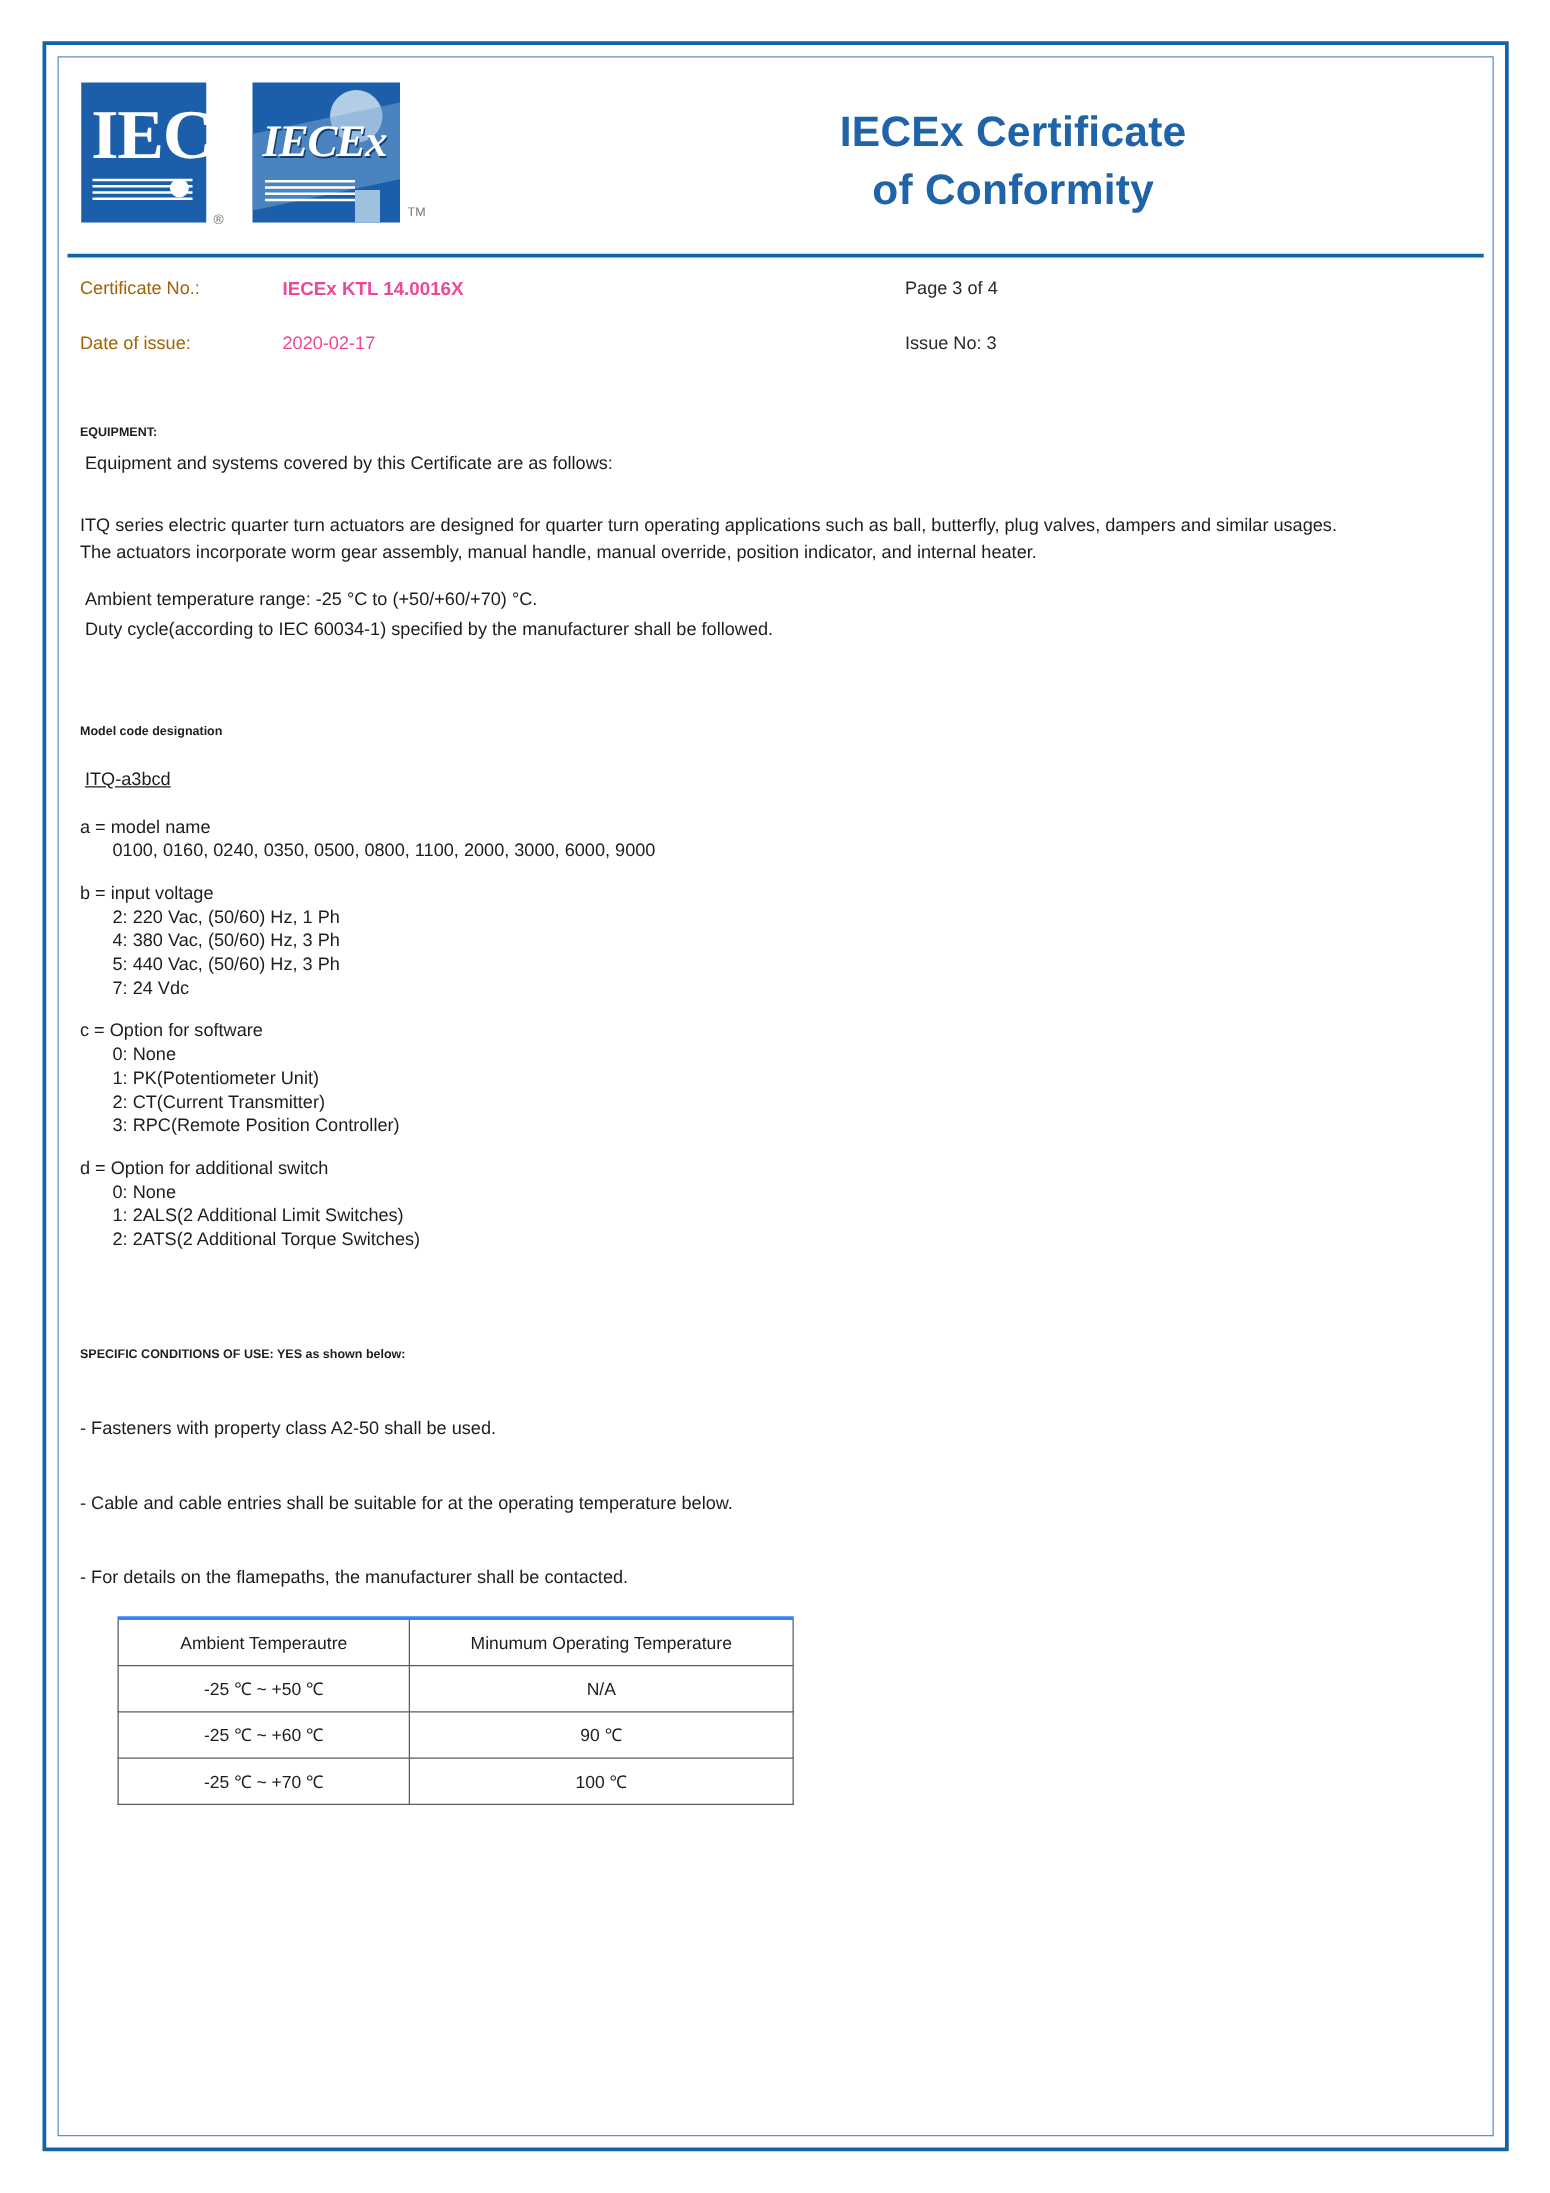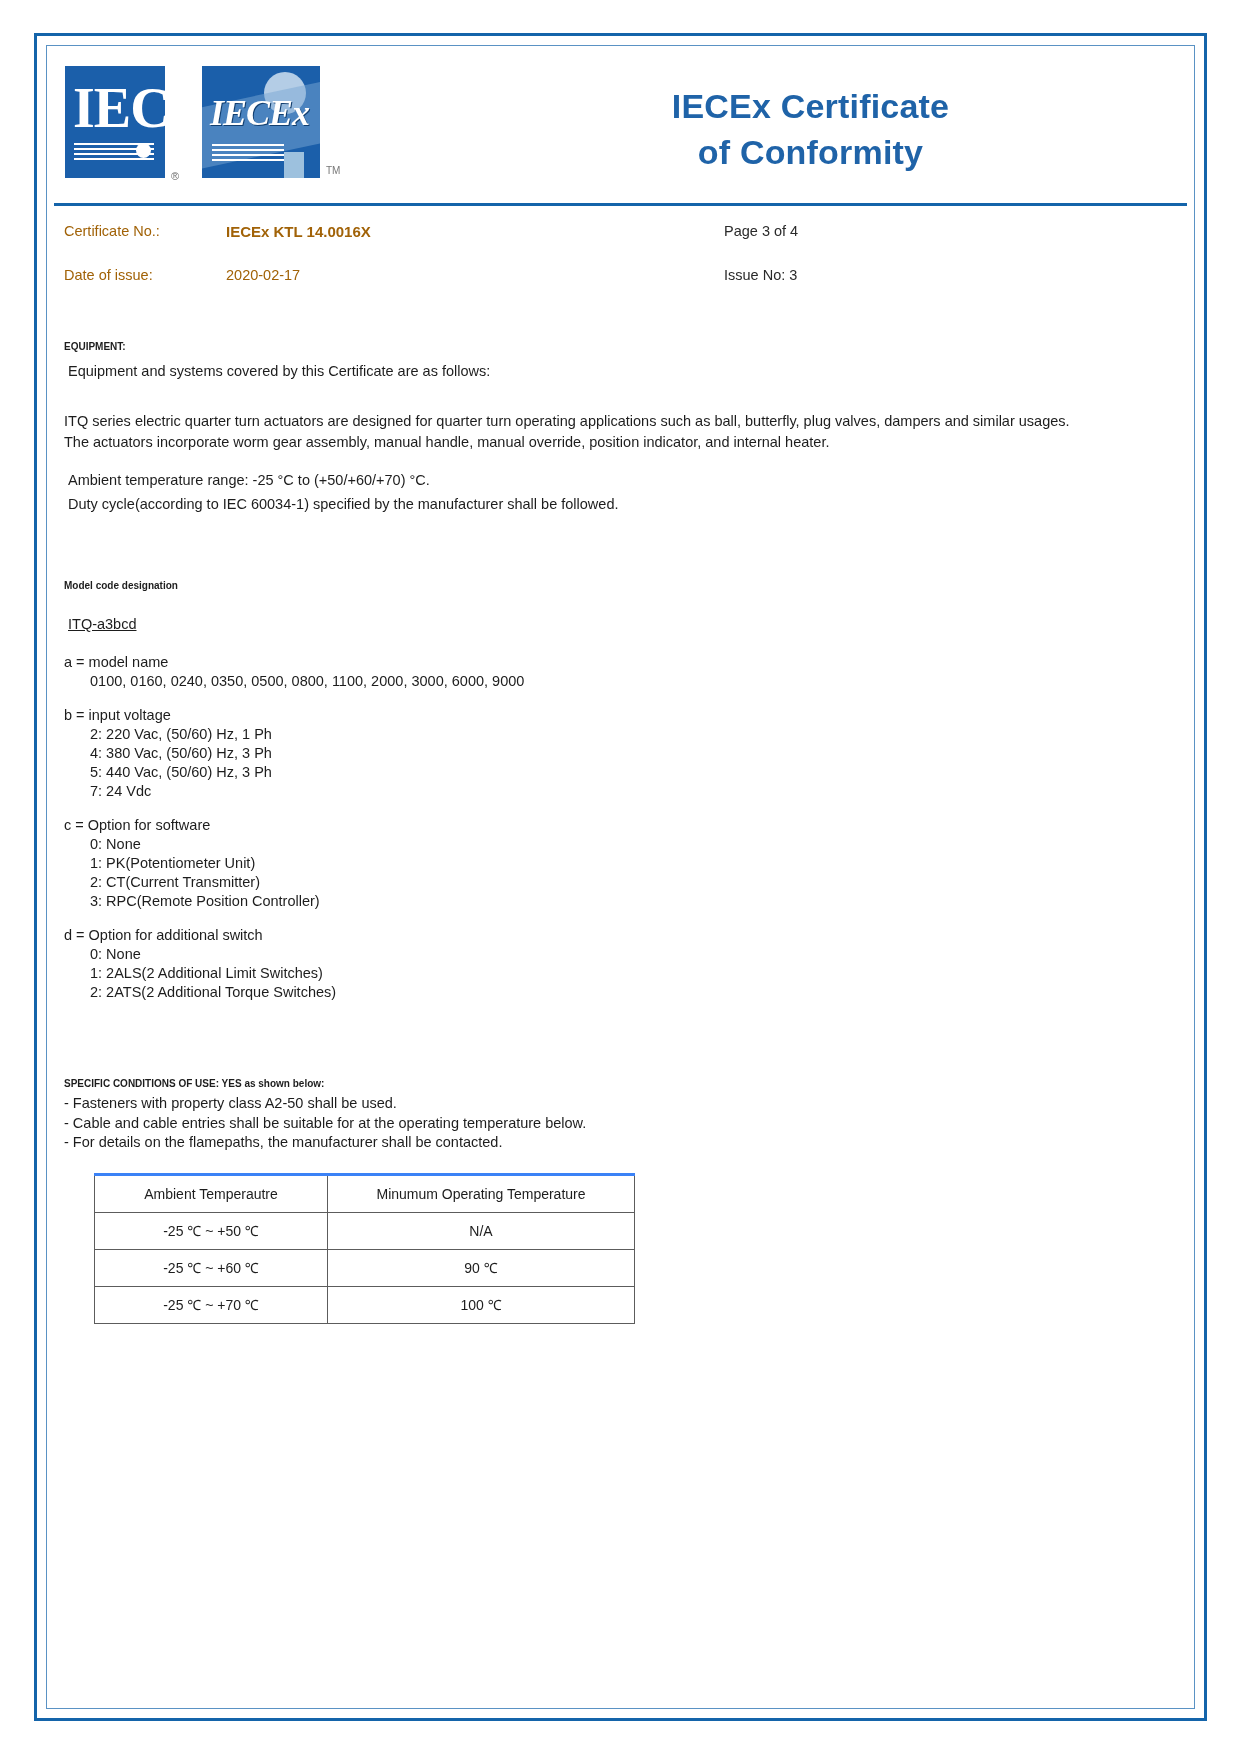--- a/index.html
+++ b/index.html
@@ -208,21 +208,21 @@
   .meta-label {
     position: absolute;
     left: 10px;
     top: 0;
     color: #a16207;
   }
   .meta-value {
     position: absolute;
     left: 172px;
     top: 0;
-    color: #a16207;
+    color: #ec4899;
   }
   .meta-value.bold {
     font-weight: bold;
     font-size: 15px;
   }
   .meta-right {
     position: absolute;
     left: 670px;
     top: 0;
     color: #2a2a2a;
@@ -270,20 +270,21 @@
     padding-left: 26px;
   }
   .code-list div {
     line-height: 19px;
   }
   .cond-list {
     margin: 0;
   }
   .cond-list div {
     line-height: 19.5px;
+    margin-top: 40px;
   }
 
   
   .temp-table {
     margin-top: 20px;
     margin-left: 30px;
     border-collapse: collapse;
     font-size: 14px;
     color: #1d1d1d;
   }

